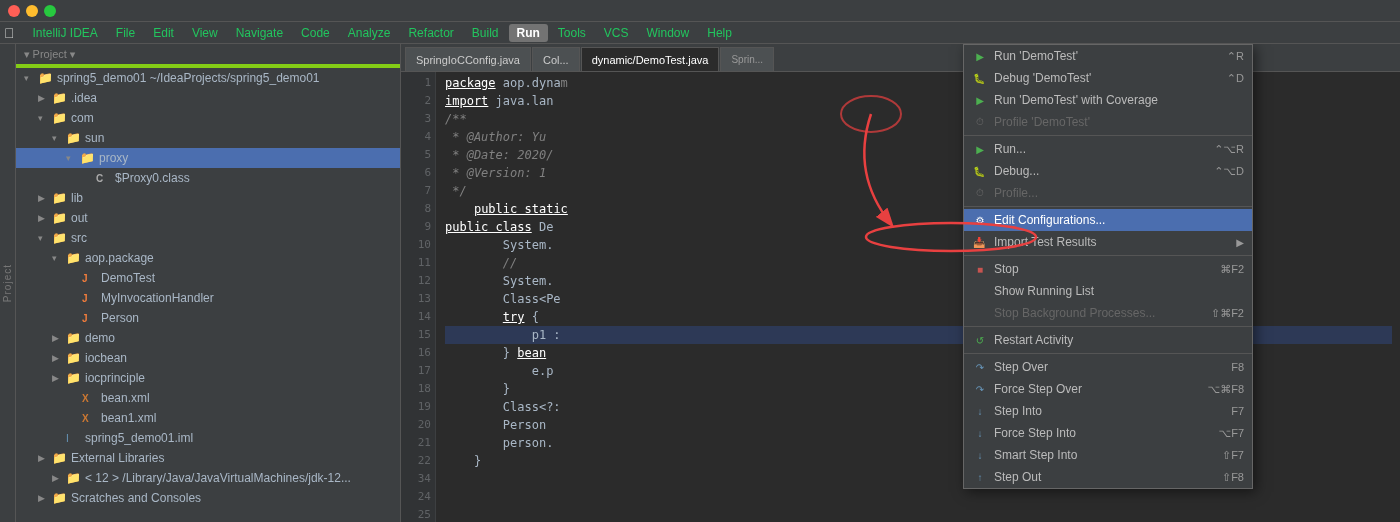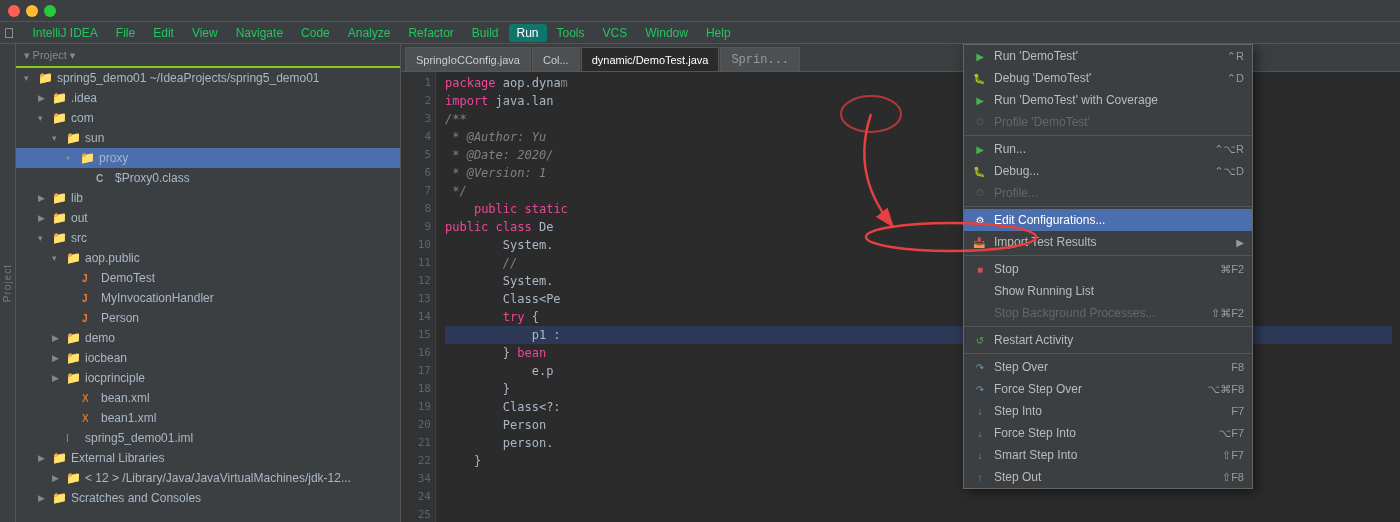--- a/index.html
+++ b/index.html
@@ -43,40 +43,40 @@
       height: 22px;
       background: #3c3f41;
       font-size: 12px;
     }
     .menu-item {
       padding: 2px 8px;
       cursor: pointer;
       border-radius: 3px;
       color: #22c55e;
     }
-    .menu-item.active { background: #0f766e; color: white; }
+    .menu-item.active { background: #737373; color: white; font-weight: bold; }
 
     
     .main-area {
       display: flex;
       height: calc(522px - 44px);
     }
 
     
     .sidebar {
       width: 385px;
       background: #3c3f41;
       border-right: 1px solid #555;
       overflow: hidden;
       flex-shrink: 0;
     }
     .sidebar-header {
       height: 24px;
       background: #3c3f41;
-      border-bottom: 2px solid #84cc16;
+      border-bottom: 4px solid #84cc16;
       display: flex;
       align-items: center;
       padding: 0 8px;
       font-size: 11px;
       color: #888;
     }
     .tree-item {
       display: flex;
       align-items: center;
       height: 20px;
@@ -143,21 +143,21 @@
       right: 0;
       bottom: 0;
       padding: 2px 8px;
       font-family: 'Menlo', 'Monaco', monospace;
       font-size: 12px;
       line-height: 18px;
       color: #a9b7c6;
       overflow: hidden;
     }
     .code-line { white-space: pre; }
-    .kw { color: #ec4899; }
+    .kw { color: #ffffff; text-decoration: underline; }
     .comment { color: #808080; font-style: italic; }
     .highlight-line { background: #2d3956; }
     .dropdown-menu {
       position: absolute;
       top: 0px;
       left: 562px;
       width: 290px;
       background: #3c3f41;
       border: 1px solid #666;
       box-shadow: 3px 3px 12px rgba(0,0,0,0.5);
@@ -308,21 +308,21 @@
     <div class="tree-item">
       <span class="tree-indent" style="width:18px"></span>
       <span class="tree-arrow">▾</span>
       <span class="tree-icon folder-icon">📁</span>
       <span>src</span>
     </div>
     <div class="tree-item">
       <span class="tree-indent" style="width:32px"></span>
       <span class="tree-arrow">▾</span>
       <span class="tree-icon folder-icon">📁</span>
-      <span>aop.public</span>
+      <span>aop.package</span>
     </div>
     <div class="tree-item">
       <span class="tree-indent" style="width:48px"></span>
       <span class="tree-arrow"> </span>
       <span class="tree-icon" style="color:#f07c3c; font-size:10px; font-weight:bold;">J</span>
       <span>DemoTest</span>
     </div>
     <div class="tree-item">
       <span class="tree-indent" style="width:48px"></span>
       <span class="tree-arrow"> </span>
@@ -390,21 +390,21 @@
       <span>Scratches and Consoles</span>
     </div>
   </div>
 
   <div class="editor-area">
 
     <div class="editor-tabs">
       <div class="editor-tab">SpringIoCConfig.java</div>
       <div class="editor-tab">Col...</div>
       <div class="editor-tab active">dynamic/DemoTest.java</div>
-      <div class="editor-tab" style="font-size:12px; color:#999;font-family:Liberation Mono, monospace;">Sprin...</div>
+      <div class="editor-tab" style="font-size:10px; color:#999;">Sprin...</div>
     </div>
 
     <div class="line-numbers">
       <div>1</div>
         <div>2</div>
         <div>3</div>
         <div>4</div>
         <div>5</div>
       <div>6</div>
         <div>7</div>

